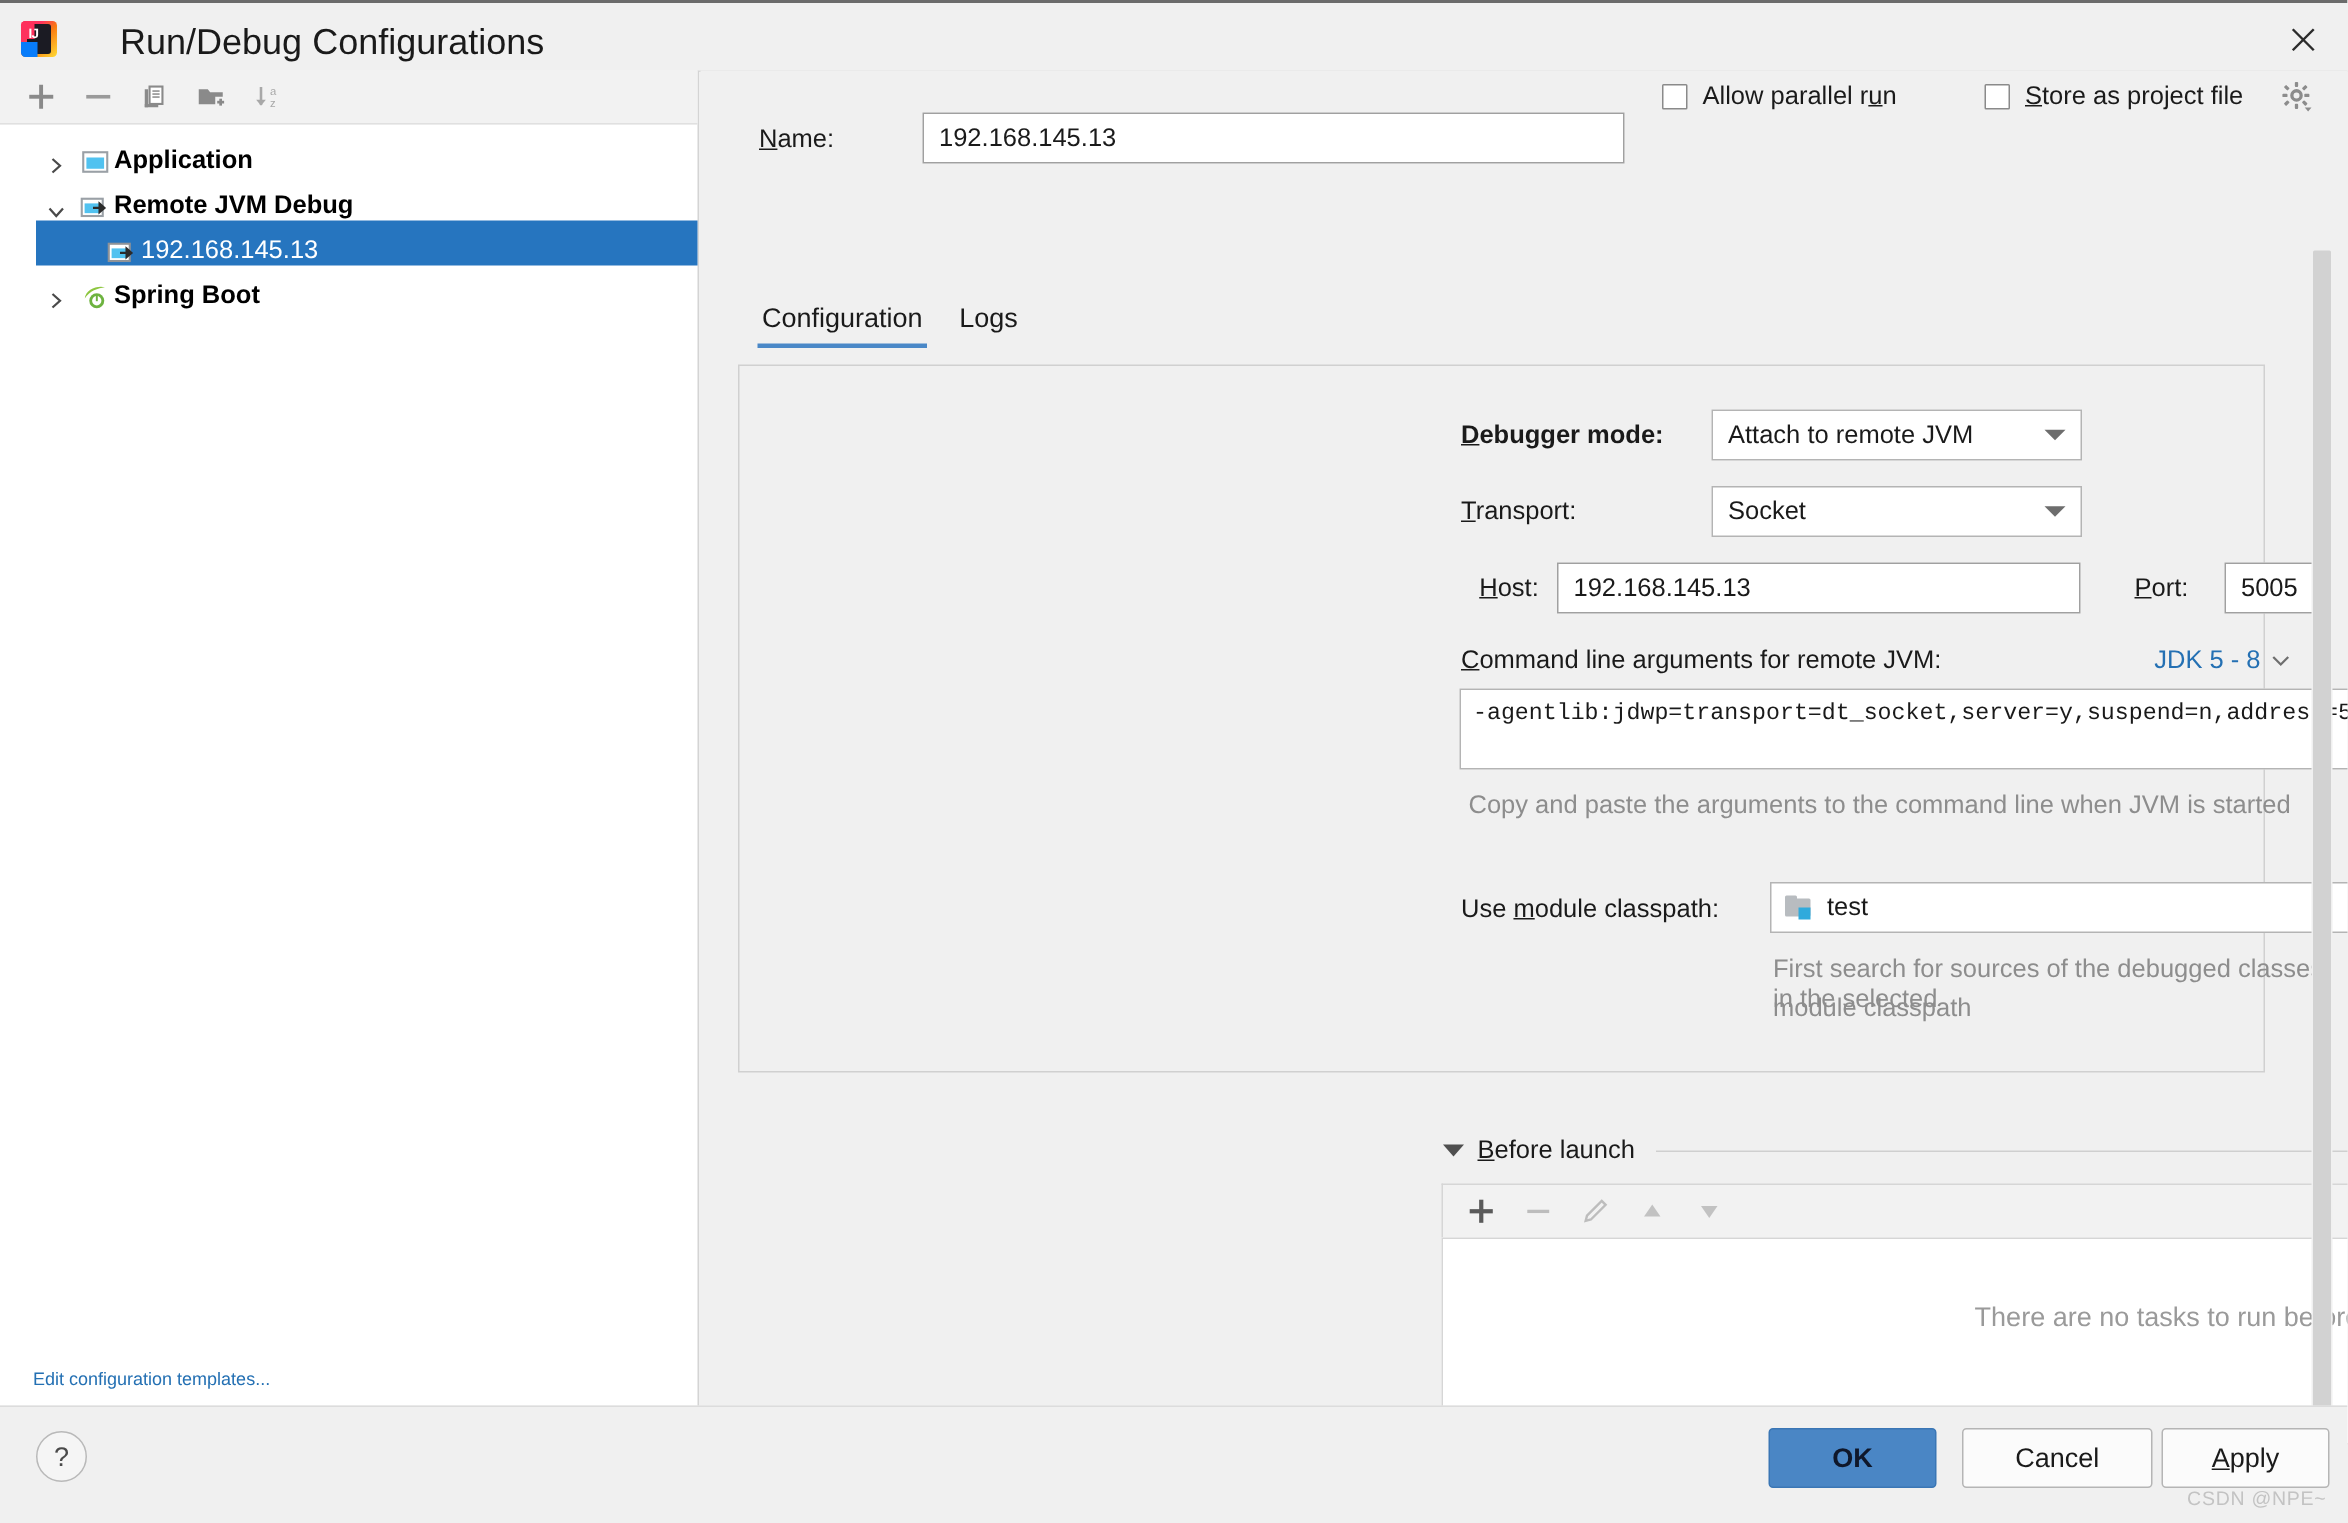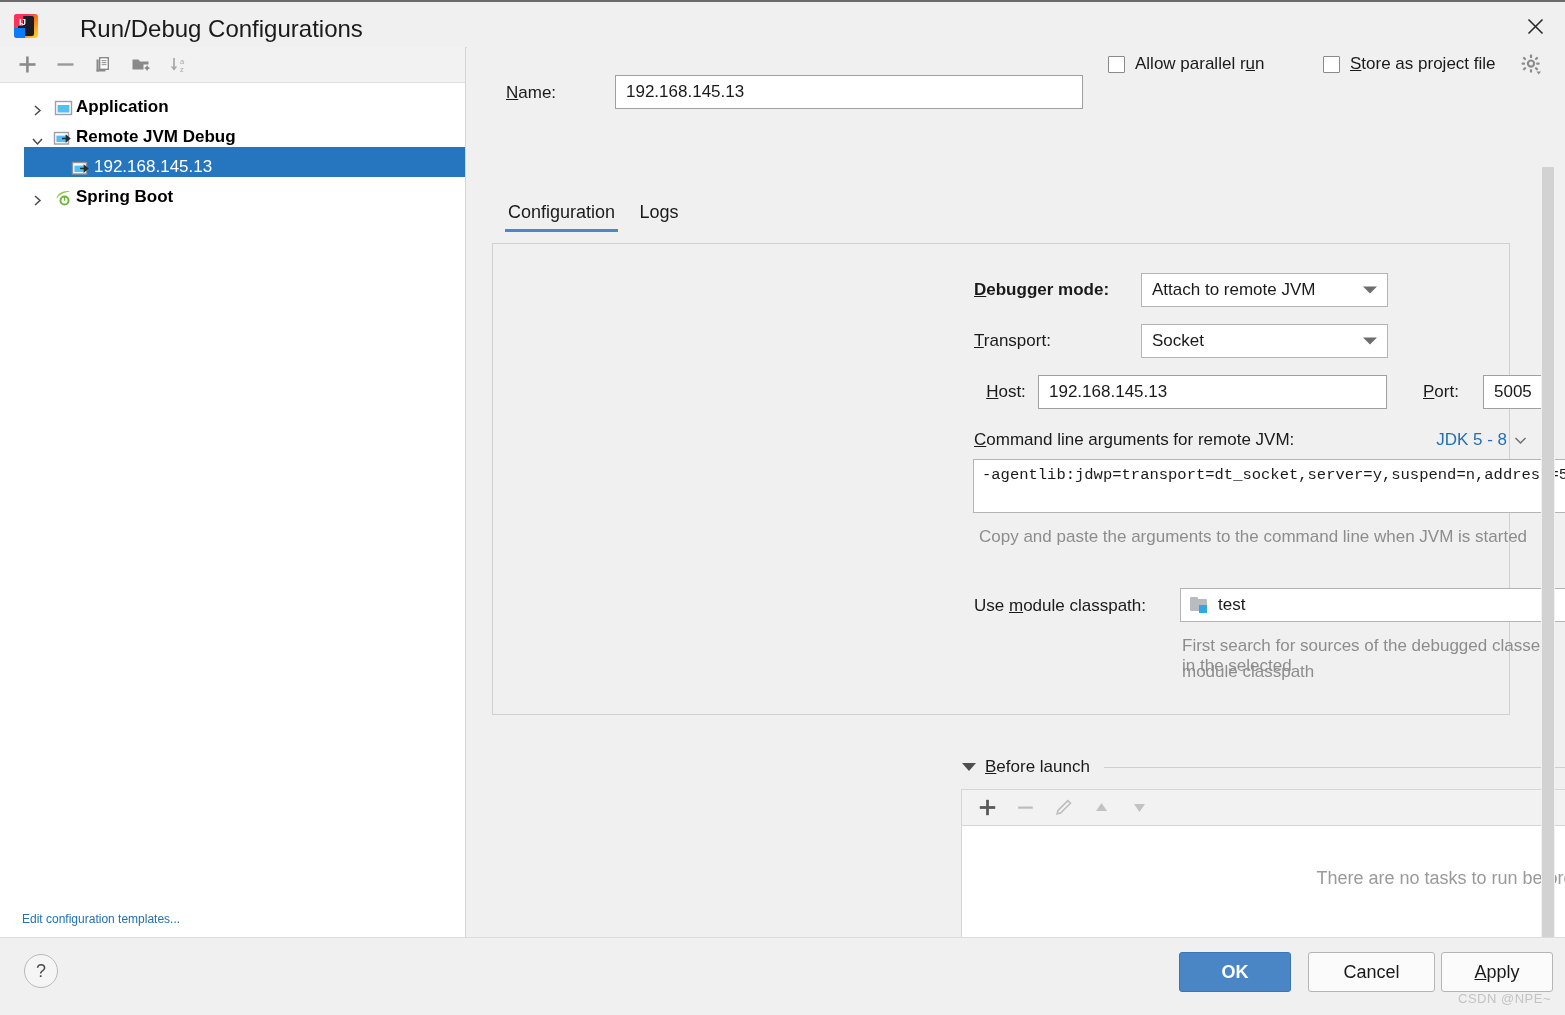--- a/index.html
+++ b/index.html
@@ -297,21 +297,21 @@
     font-family: "Liberation Sans", sans-serif;
   }
   .btn {
     position: absolute; top: 14px; height: 38px;
     border-radius: 3px; border: 1px solid #b5b5b5; background: #fbfbfb;
     font-size: 18px; color: #1a1a1a; cursor: pointer;
     display: flex; align-items: center; justify-content: center;
     font-family: "Liberation Sans", sans-serif;
   }
   .btn.primary {
-    background: #4a86c5; border-color: #3a76b5; color: #ffffff; font-weight: bold;
+    background: #4a86c5; border-color: #3a76b5; color: #0f172a; font-weight: bold;
   }
   .btn-ok { right: 274px; width: 110px; }
   .btn-cancel { right: 130px; width: 125px; }
   .btn-apply { right: 12px; width: 110px; }
 
   .watermark {
     position: absolute; right: 14px; bottom: 9px;
     font-size: 13px; color: #c3c3c3; letter-spacing: 0.5px;
     font-family: Liberation Sans, sans-serif;
   }

